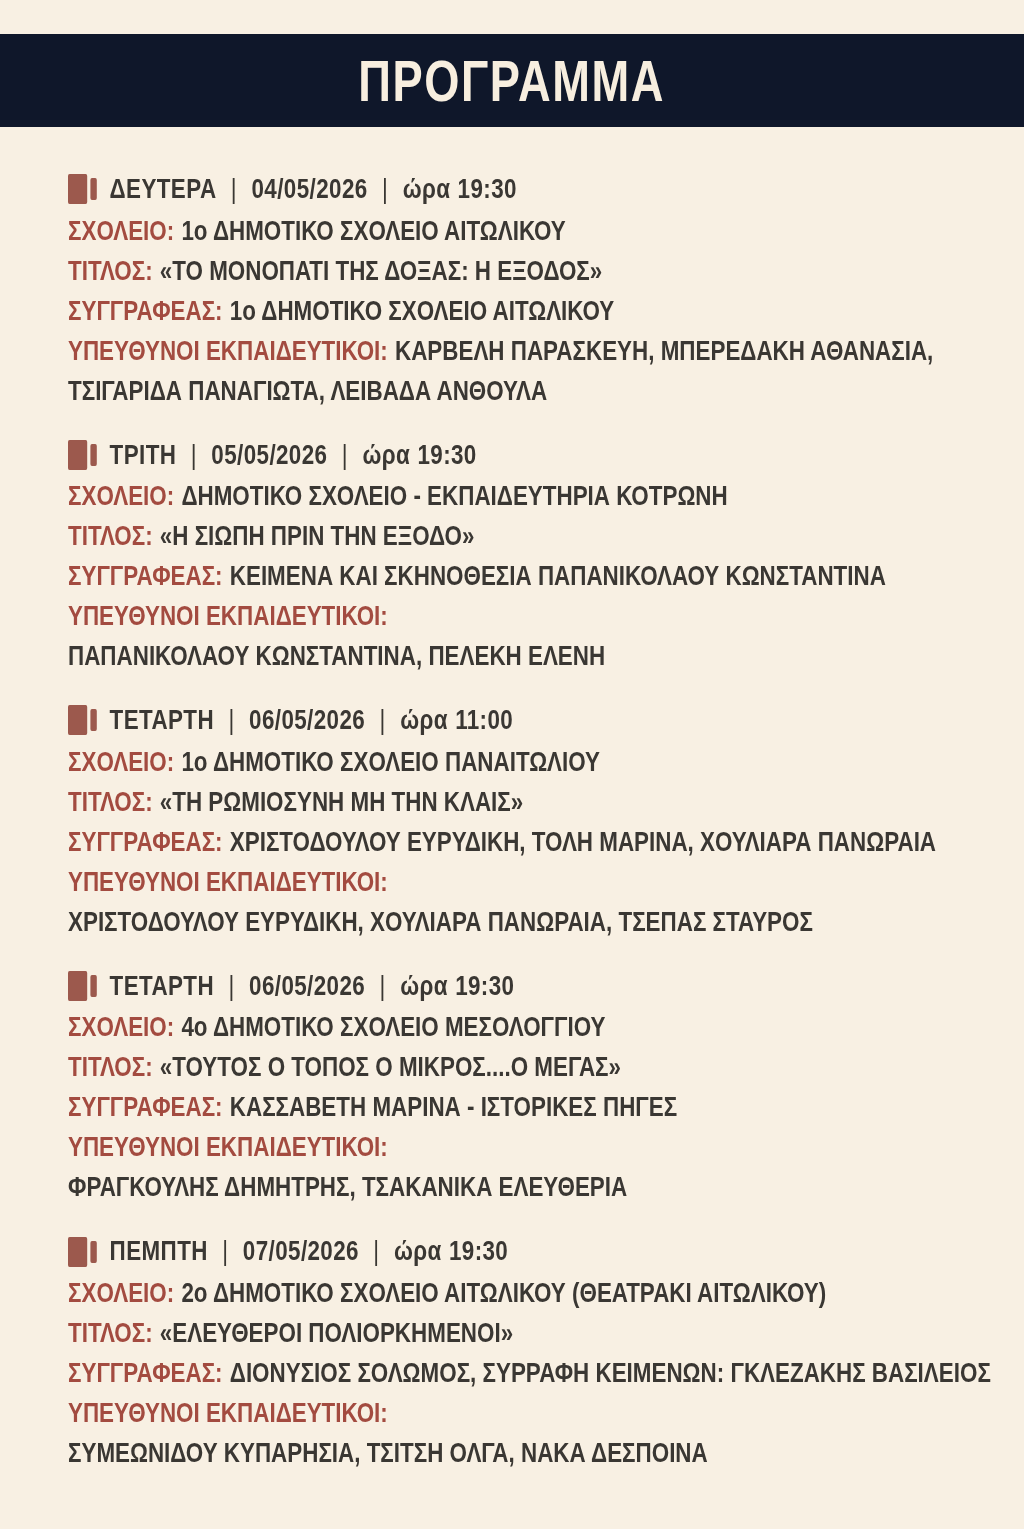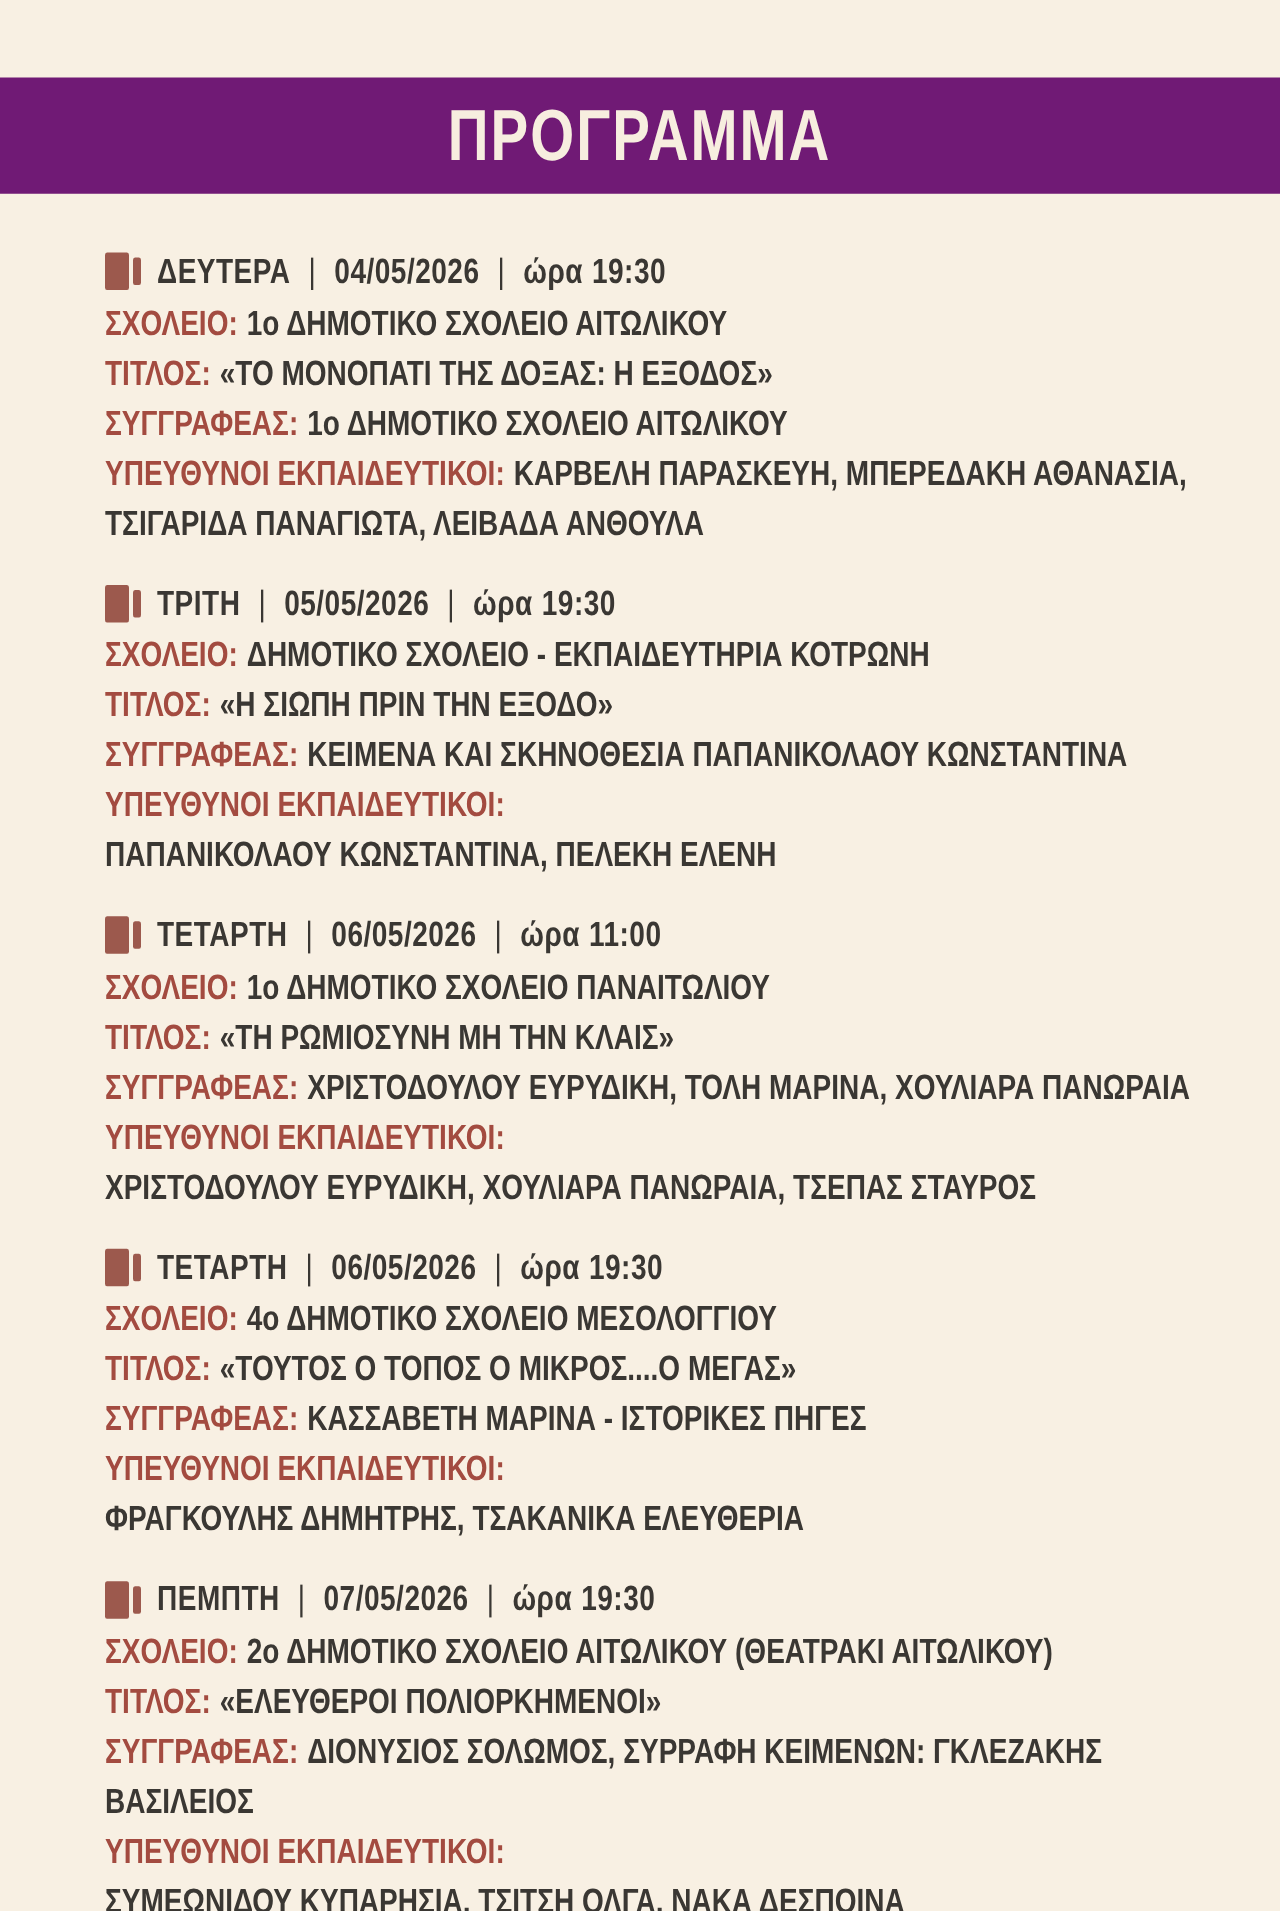--- a/index.html
+++ b/index.html
@@ -4,37 +4,36 @@
 <style>
   html,body{margin:0;padding:0;}
   body{
     width:1024px;height:1529px;
     background:#f8f0e3;
     font-family:"Liberation Sans", sans-serif;
     overflow:hidden;
     color:#3a3733;
   }
   .topbar{
-    margin-top:62px;
+    margin-top:34px;
     width:1024px;height:93px;
-    background:#701a75;
+    background:#0f172a;
     display:flex;align-items:center;justify-content:center;
   }
   .topbar h1{
     margin:0;
     font-size:58px;font-weight:700;
     letter-spacing:2px;
     color:#f7eedf;
     transform:scaleX(0.78);
     transform-origin:center center;
     white-space:nowrap;
   }
   .content{
     padding:42px 60px 0 68px;
-    margin-left:16px;
   }
   .event{margin-bottom:24px;}
   .event p{
     margin:0;
     font-size:28px;font-weight:700;
     line-height:40px;
     width:130%;
     transform:scaleX(0.8);
     transform-origin:0 50%;
   }

